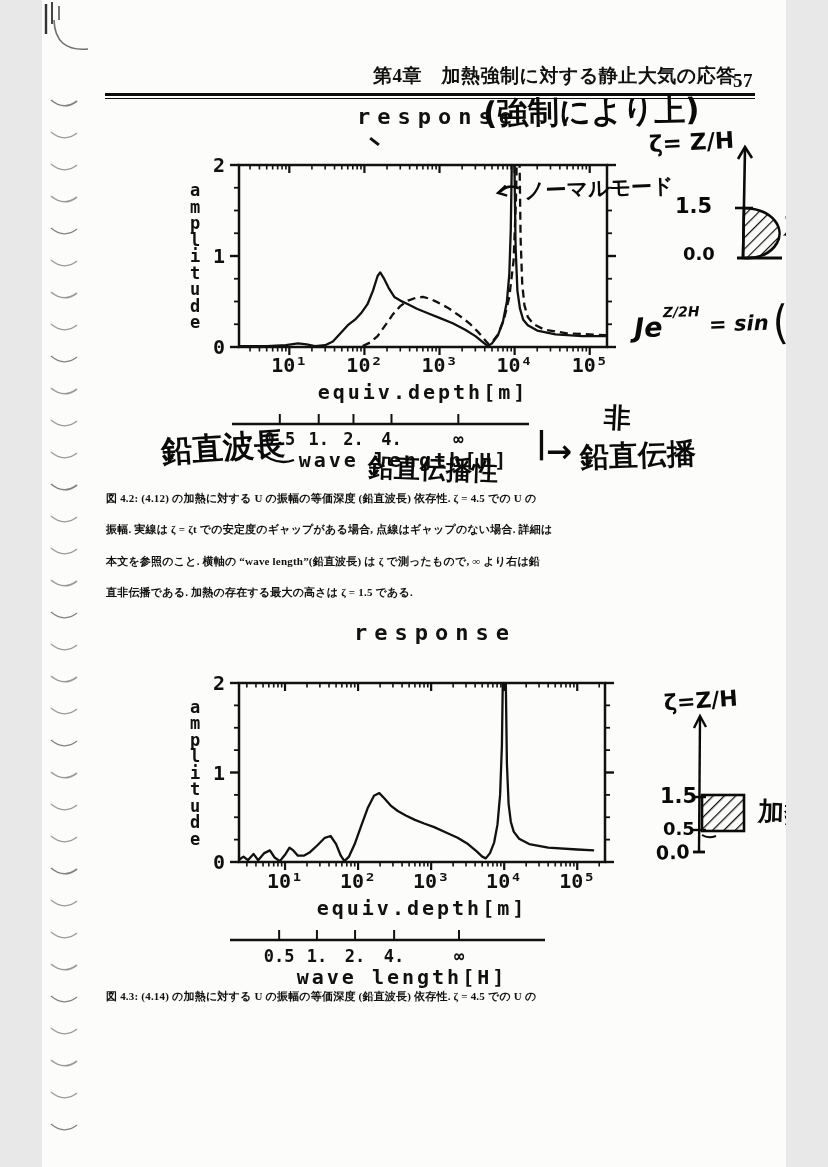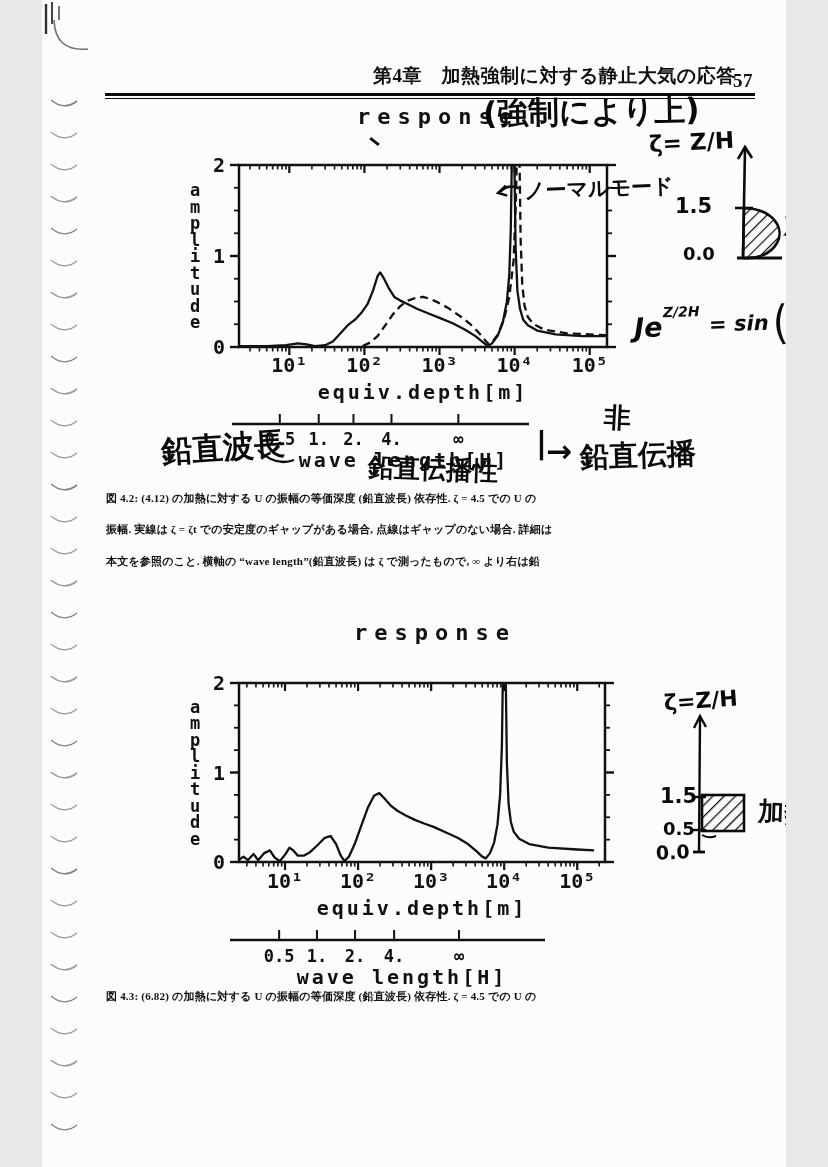--- a/index.html
+++ b/index.html
@@ -276,20 +276,21 @@
   </svg>
   <div class="abs hand" style="left:326px;top:456px;font-size:26px;transform:rotate(2deg)">鉛直伝播性</div>
   <div class="abs hand" style="left:494px;top:428px;font-size:30px">|</div>
   <div class="abs hand" style="left:504px;top:436px;font-size:31px">→</div>
   <div class="abs hand" style="left:538px;top:441px;font-size:29px;transform:rotate(-2deg)">鉛直伝播</div>
   <div class="abs hand" style="left:562px;top:404px;font-size:27px;transform:rotate(3deg)">非</div>
 
   <div class="abs cap" style="left:64px;top:491px">図 4.2: (4.12) の加熱に対する U の振幅の等価深度 (鉛直波長) 依存性. ζ = 4.5 での U の</div>
   <div class="abs cap" style="left:64px;top:522px">振幅. 実線は ζ = ζt での安定度のギャップがある場合, 点線はギャップのない場合. 詳細は</div>
   <div class="abs cap" style="left:64px;top:554px">本文を参照のこと. 横軸の “wave length”(鉛直波長) は ζ で測ったもので, ∞ より右は鉛</div>
+  <div class="abs cap" style="left:64px;top:585px">直非伝播である. 加熱の存在する最大の高さは ζ = 1.5 である.</div>
 
   <div class="abs ti" style="left:312px;top:620px">response</div>
 
   <svg class="abs" style="left:100px;top:655px" width="480" height="270">
       <rect x="97" y="28" width="366" height="179" fill="none" stroke="#111111" stroke-width="2.5"></rect>
       <line x1="104.82562459628672" y1="28" x2="104.82562459628672" y2="32.5" stroke="#111111" stroke-width="1.6"></line>
       <line x1="104.82562459628672" y1="207" x2="104.82562459628672" y2="211.5" stroke="#111111" stroke-width="1.6"></line>
       <line x1="113.95288559401881" y1="28" x2="113.95288559401881" y2="32.5" stroke="#111111" stroke-width="1.6"></line>
       <line x1="113.95288559401881" y1="207" x2="113.95288559401881" y2="211.5" stroke="#111111" stroke-width="1.6"></line>
       <line x1="121.03253923891874" y1="28" x2="121.03253923891874" y2="32.5" stroke="#111111" stroke-width="1.6"></line>
@@ -450,16 +451,16 @@
       <text x="174.94" y="42" text-anchor="middle" class="sm">1.</text>
       <line x1="213.055" y1="10" x2="213.055" y2="20" stroke="#111111" stroke-width="2"></line>
       <text x="213.055" y="42" text-anchor="middle" class="sm">2.</text>
       <line x1="252.115" y1="10" x2="252.115" y2="20" stroke="#111111" stroke-width="2"></line>
       <text x="252.115" y="42" text-anchor="middle" class="sm">4.</text>
       <line x1="317.005" y1="10" x2="317.005" y2="20" stroke="#111111" stroke-width="2"></line>
       <text x="317.005" y="42" text-anchor="middle" class="sm">∞</text>
       <text x="260" y="64" text-anchor="middle" class="lb" font-size="19">wave length[H]</text>
     </svg>
 
-  <div class="abs cap" style="left:64px;top:989px">図 4.3: (6.82) の加熱に対する U の振幅の等価深度 (鉛直波長) 依存性. ζ = 4.5 での U の</div>
+  <div class="abs cap" style="left:64px;top:989px">図 4.3: (4.14) の加熱に対する U の振幅の等価深度 (鉛直波長) 依存性. ζ = 4.5 での U の</div>
 
   <div class="abs" style="left:776px;top:1137px;font-size:15px;font-weight:700">n.</div>
 </div>
 
 </body></html>

